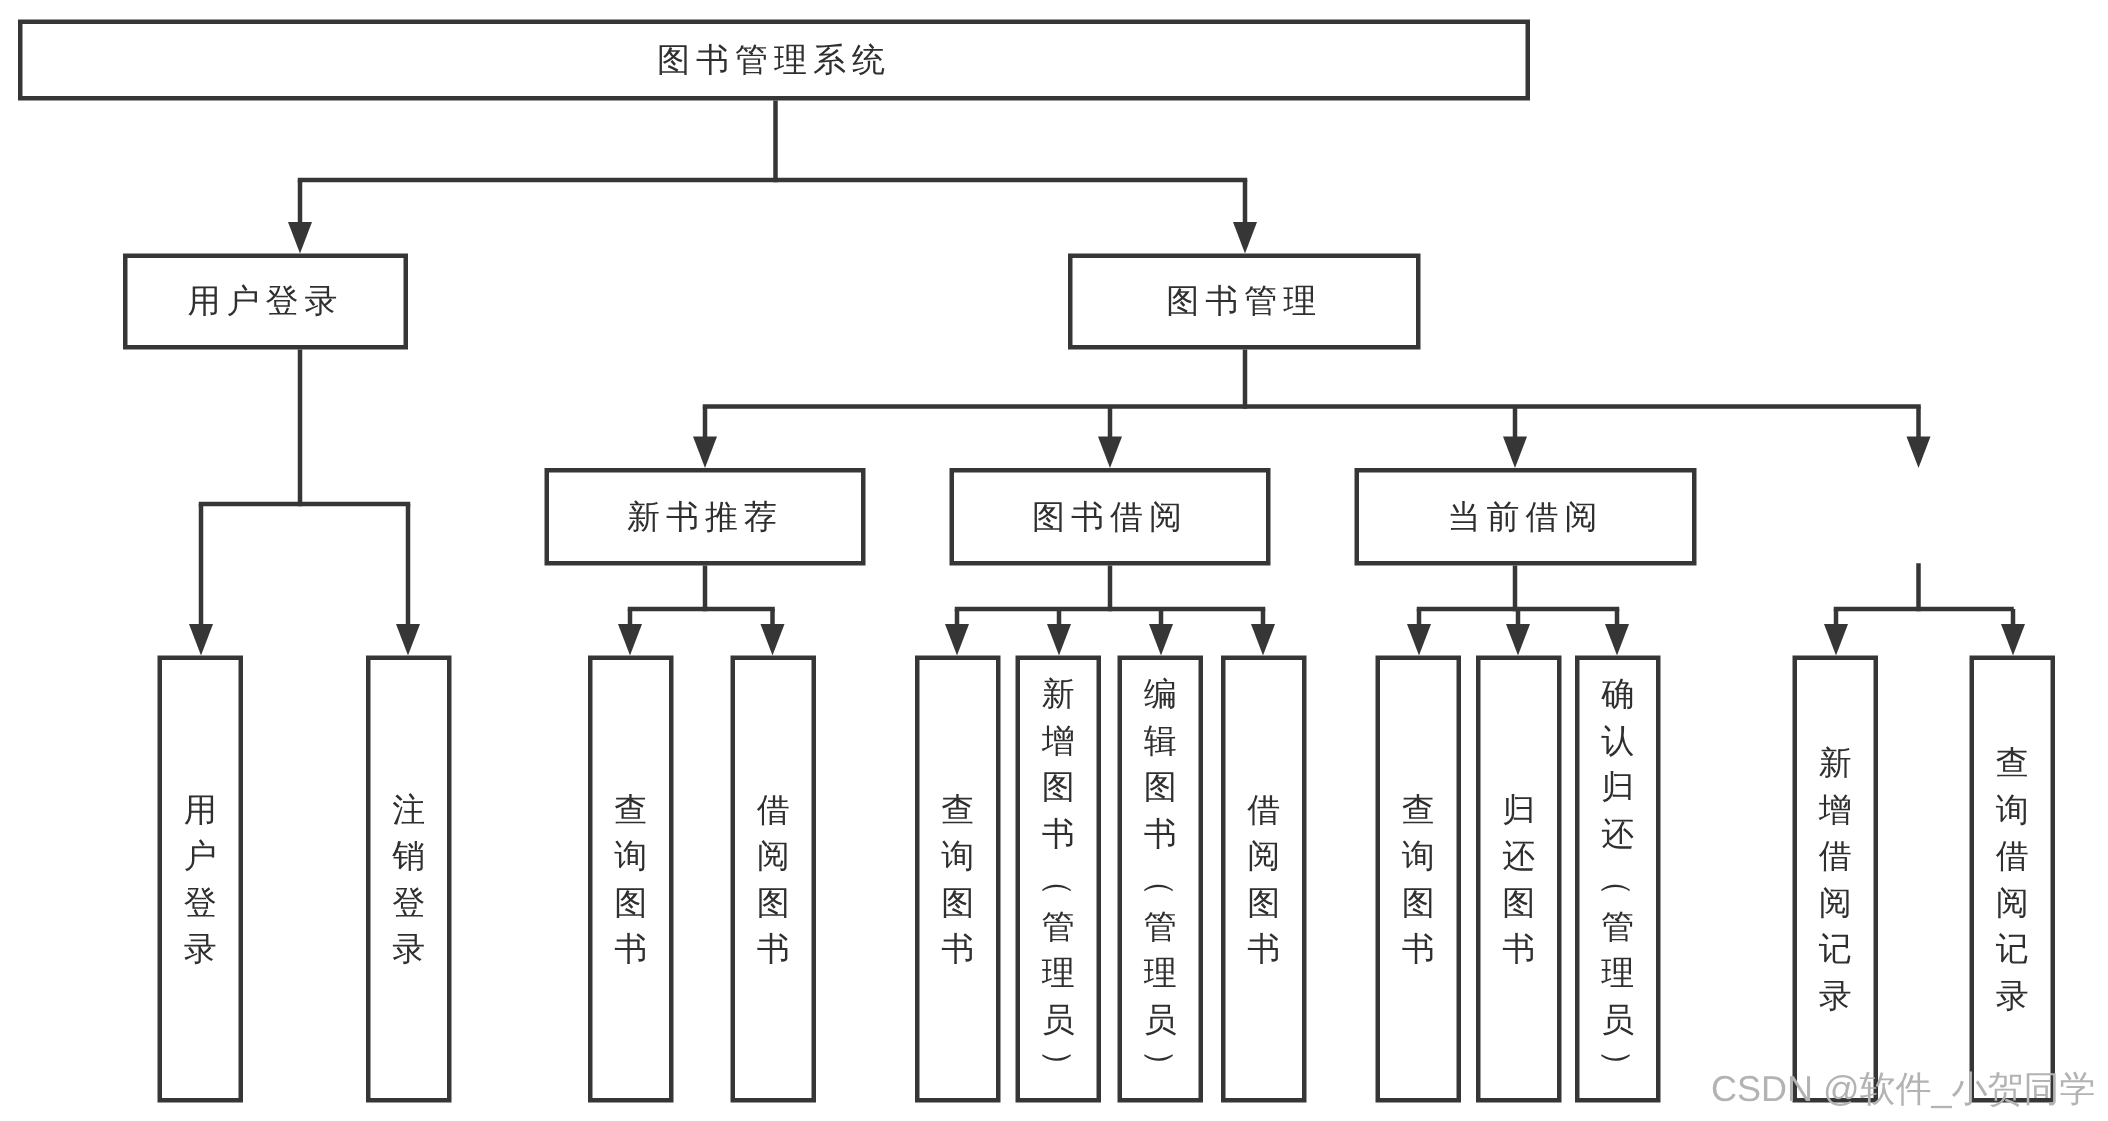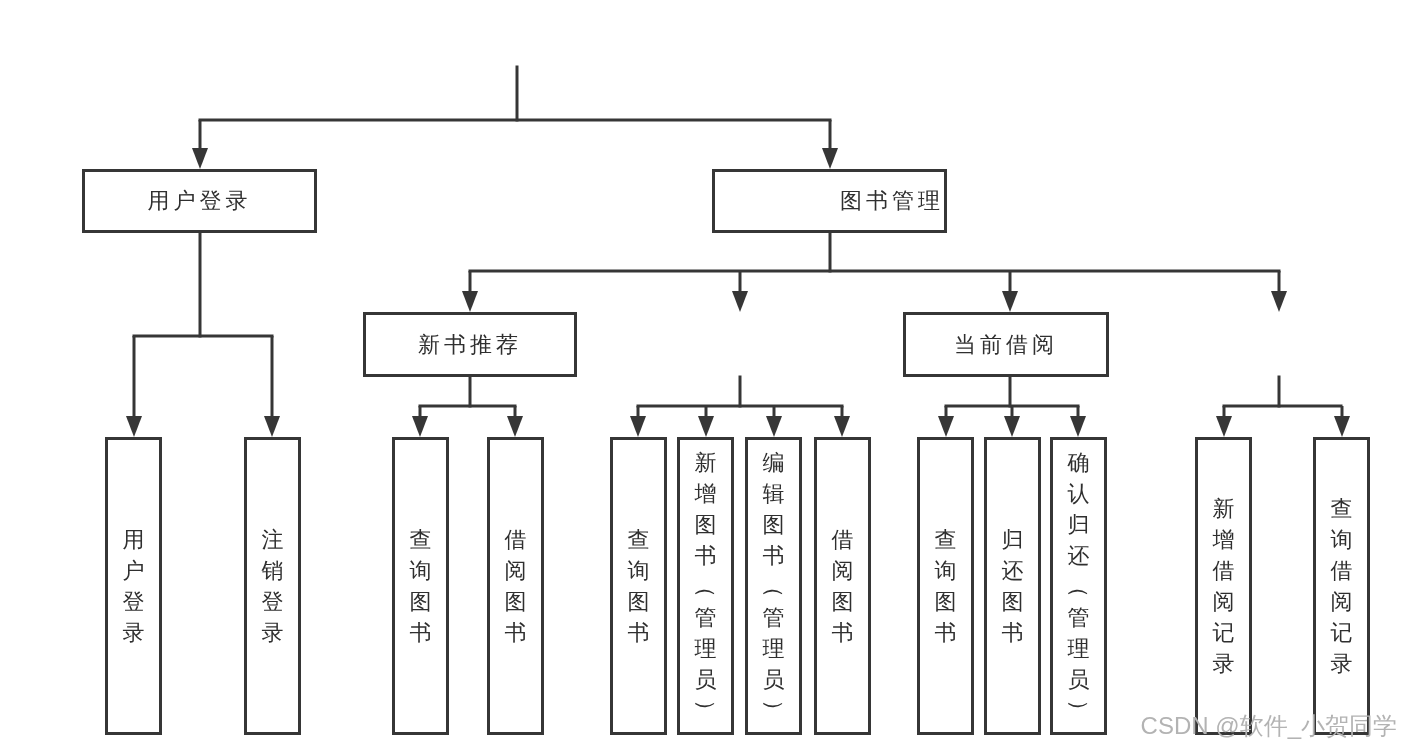--- a/index.html
+++ b/index.html
@@ -89,32 +89,38 @@
       <line x1="1012" y1="406" x2="1012" y2="419" stroke="#363636" stroke-width="3"></line>
       <polygon points="1004,416 1020,416 1012,437" fill="#363636"></polygon>
       <line x1="1078" y1="406" x2="1078" y2="419" stroke="#363636" stroke-width="3"></line>
       <polygon points="1070,416 1086,416 1078,437" fill="#363636"></polygon>
       <line x1="1224" y1="406" x2="1224" y2="419" stroke="#363636" stroke-width="3"></line>
       <polygon points="1216,416 1232,416 1224,437" fill="#363636"></polygon>
       <line x1="1342" y1="406" x2="1342" y2="419" stroke="#363636" stroke-width="3"></line>
       <polygon points="1334,416 1350,416 1342,437" fill="#363636"></polygon>
     </svg>
 
-
-  <div class="node h" style="left:82px;top:169px;width:235px;height:64px;">
+  <div class="node h" style="left:12px;top:13px;width:1008px;height:54px;">
+    <span class="label">图书管理系统</span>
+  </div>
+
+  <div class="node h" style="left:82px;top:169px;width:190px;height:64px;">
     <span class="label">用户登录</span>
   </div>
-  <div class="node h" style="left:712px;top:169px;width:235px;height:64px;justify-content:flex-end;">
+  <div class="node h" style="left:712px;top:169px;width:235px;height:64px;">
     <span class="label">图书管理</span>
   </div>
 
   <div class="node h" style="left:363px;top:312px;width:214px;height:65px;">
     <span class="label">新书推荐</span>
   </div>
-  <div class="node h" style="left:903px;top:312px;width:206px;height:65px;">
+  <div class="node h" style="left:633px;top:312px;width:214px;height:65px;">
+    <span class="label">图书借阅</span>
+  </div>
+  <div class="node h" style="left:903px;top:312px;width:228px;height:65px;">
     <span class="label">当前借阅</span>
   </div>
 
   <div class="node" style="left:105px;top:437px;width:57px;height:298px;">
     <span class="vtext">
         <span>用</span>
         <span>户</span>
         <span>登</span>
         <span>录</span>
       </span>

